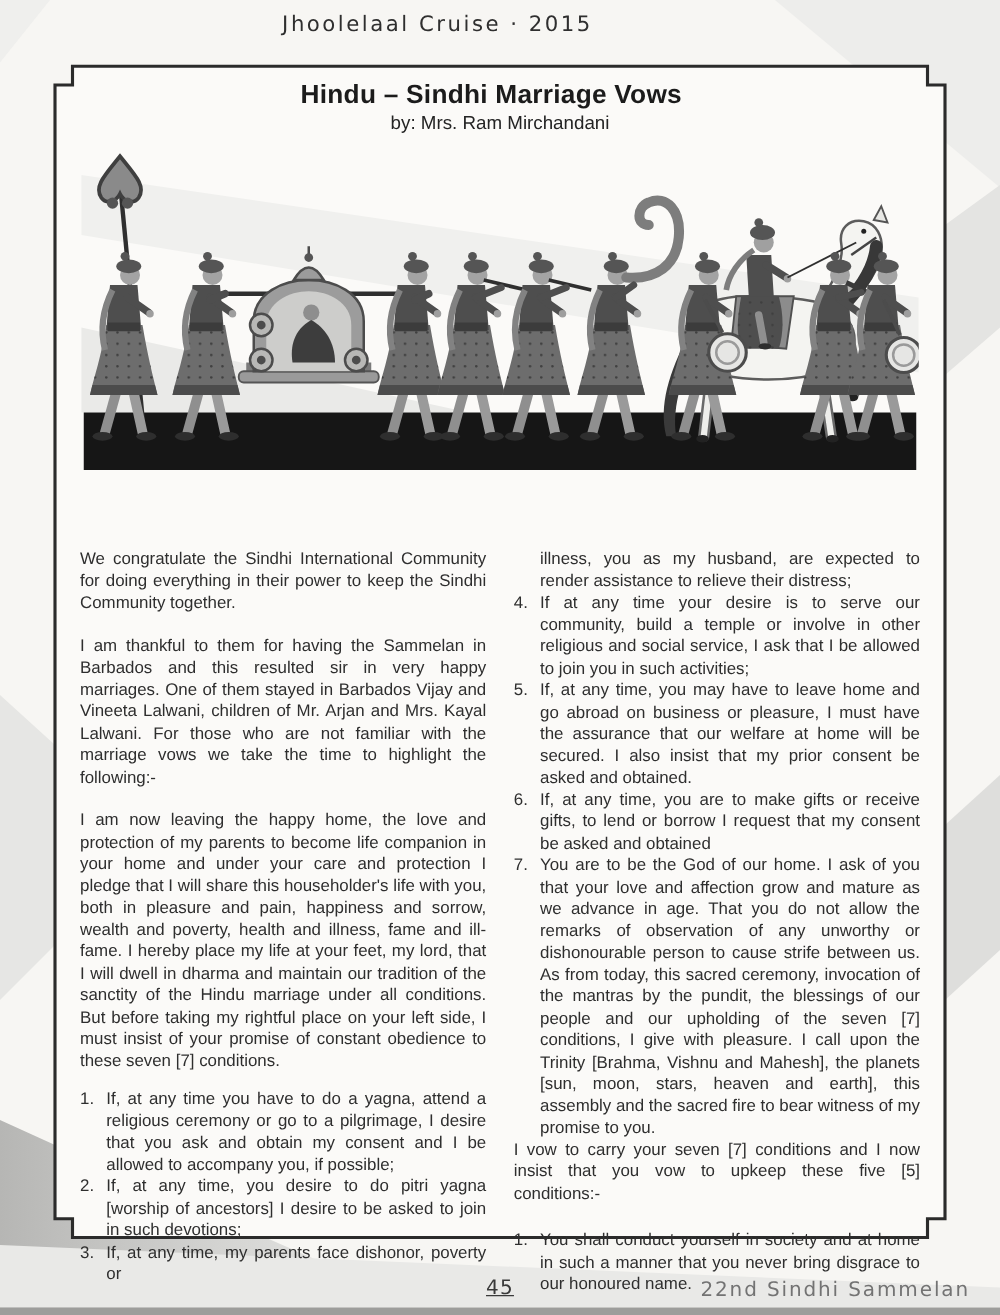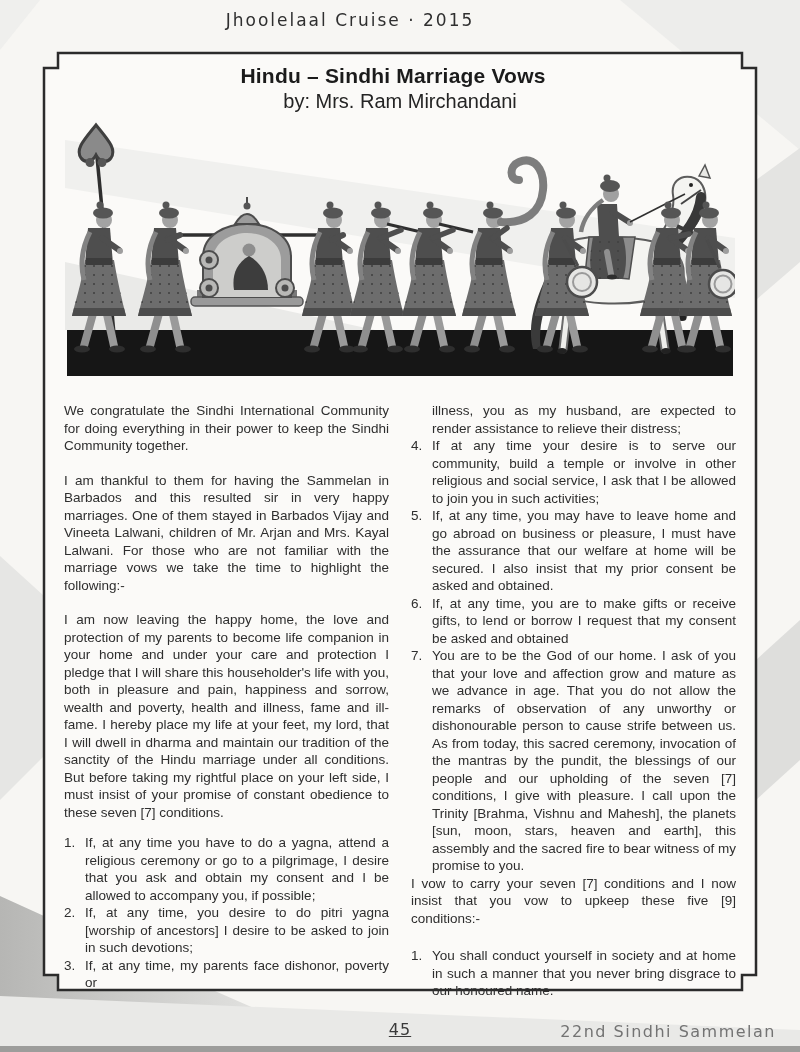--- a/index.html
+++ b/index.html
@@ -16,30 +16,30 @@
   .header-title{
     position:absolute;top:10px;left:0;width:700px;text-align:center;
     font-family:"DejaVu Sans",sans-serif;font-size:17px;letter-spacing:2px;color:#2f2f2f;
   }
   .article-title{
     position:absolute;top:64px;left:45px;width:696px;text-align:center;
     font-weight:bold;font-size:21px;color:#1b1b1b;letter-spacing:0.2px;
   }
   .byline{
     position:absolute;top:90px;left:45px;width:710px;text-align:center;
-    font-size:20px;color:#242424;
+    font-size:15px;color:#242424;
   }
   .illustration{position:absolute;left:65px;top:112px;width:670px;height:278px;}
 
   .columns{
     position:absolute;left:64px;top:402px;width:672px;
     display:flex;gap:22px;
     font-size:13.5px;line-height:17.5px;text-align:justify;
   }
-  .col{width:325px;}
+  .col{width:325px;margin-top:36px;}
   .col p{margin:0 0 17px 0;}
   .col p.nogap{margin-bottom:0;}
   .section-heading{margin:0;letter-spacing:0.3px;}
   .cond-list{margin-top:13px;}
   .cond-list.flush{margin-top:0;}
   .cond-row{display:flex;}
   .cond-n{width:21px;flex:none;}
   .cond-t{flex:1;text-align:justify;}
   .continuation{padding-left:21px;margin:0 0 0 0;}
   .close-para{margin:16px 0 0 0;}
@@ -275,21 +275,21 @@
           <div class="cond-row">
             <span class="cond-n">6.</span>
             <span class="cond-t">If, at any time, you are to make gifts or receive gifts, to lend or borrow I request that my consent be asked and obtained</span>
           </div>
 
           <div class="cond-row">
             <span class="cond-n">7.</span>
             <span class="cond-t">You are to be the God of our home.  I ask of you that your love and affection grow and mature as we advance in age.  That you do not allow the remarks of observation of any unworthy or dishonourable person to cause strife between us.   As from today, this sacred ceremony, invocation of the mantras by the pundit, the blessings of our people and our upholding of the seven [7] conditions, I give with pleasure.  I call upon the Trinity [Brahma, Vishnu and Mahesh], the planets [sun, moon, stars, heaven and earth], this assembly and the sacred fire to bear witness of my promise to you.</span>
           </div>
         </div>
-      <p class="close-para nogap">I vow to carry your seven [7] conditions and I now insist that you vow to upkeep these five [9] conditions:-</p>
+      <p class="close-para nogap">I vow to carry your seven [7] conditions and I now insist that you vow to upkeep these five [5] conditions:-</p>
       <div class="cond-list second-list">
 
           <div class="cond-row">
             <span class="cond-n">1.</span>
             <span class="cond-t">You shall conduct yourself in society and at home in such a manner that you never bring disgrace to our honoured name.</span>
           </div>
         </div>
     </div>
   </div>
 

